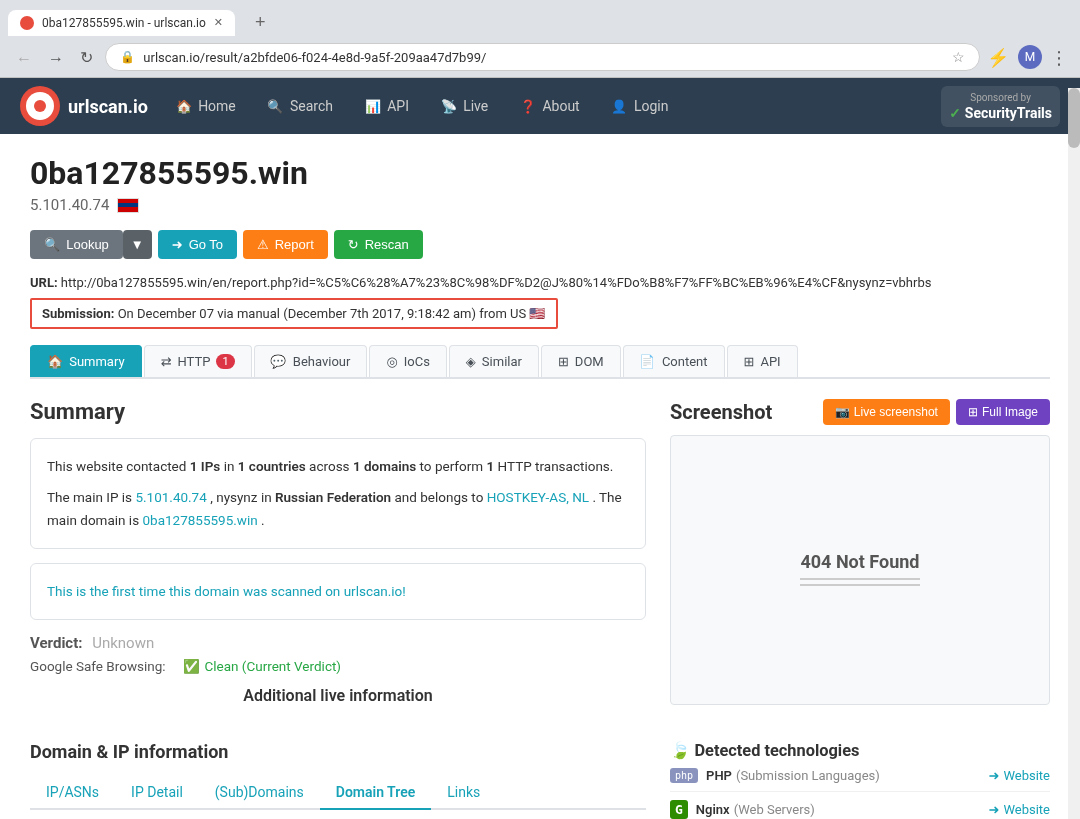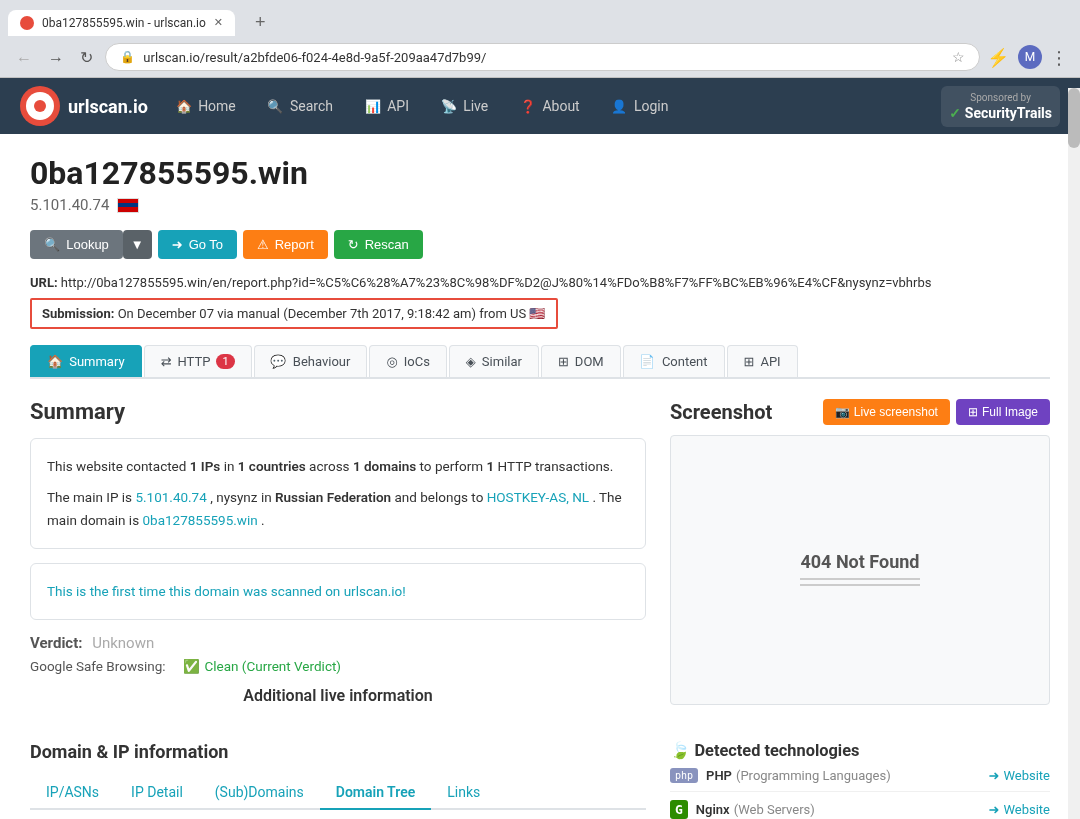--- a/index.html
+++ b/index.html
@@ -356,21 +356,21 @@
       </div>
 
       <div class="tech-section">
         <h3>
           <span class="tech-leaf">🍃</span>
           <span>Detected technologies</span>
         </h3>
         <div class="tech-item">
           <span class="tech-badge php">php</span>
           <span class="tech-name">PHP</span>
-          <span class="tech-sub">(Programming Languages)</span>
+          <span class="tech-sub">(Submission Languages)</span>
           <a class="tech-link">
             <span>➜</span>
             <span>Website</span>
           </a>
         </div>
         <div class="tech-item">
           <span class="tech-badge nginx" style="background:#2d8c00; color:white; font-size:13px; padding:2px 5px;">G</span>
           <span class="tech-name">Nginx</span>
           <span class="tech-sub">(Web Servers)</span>
           <a class="tech-link">

